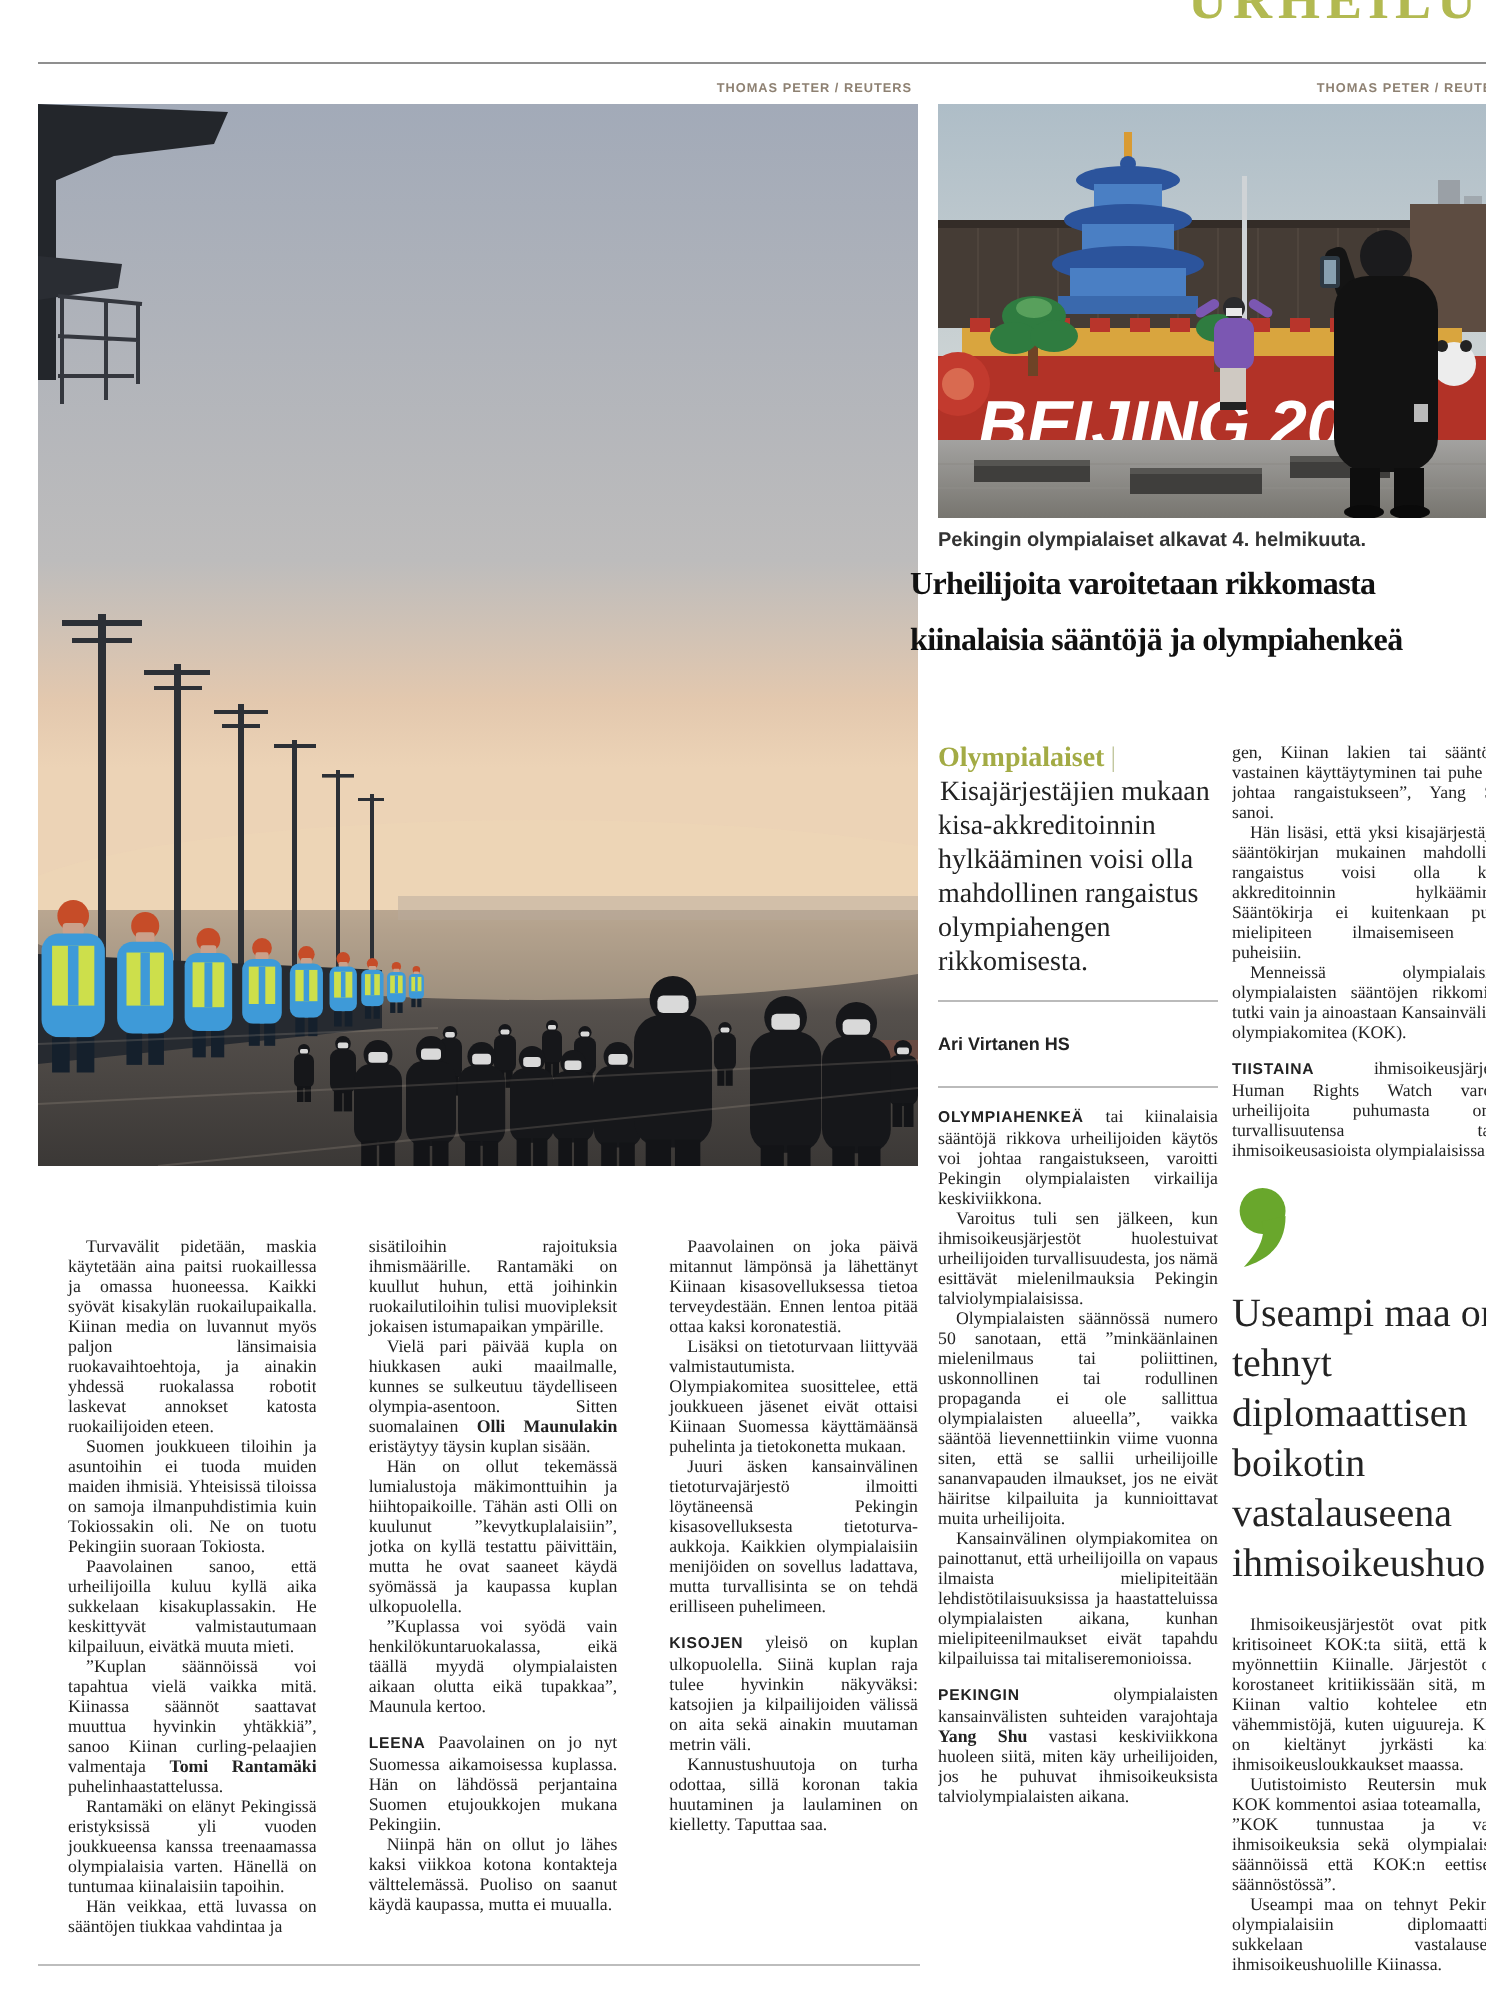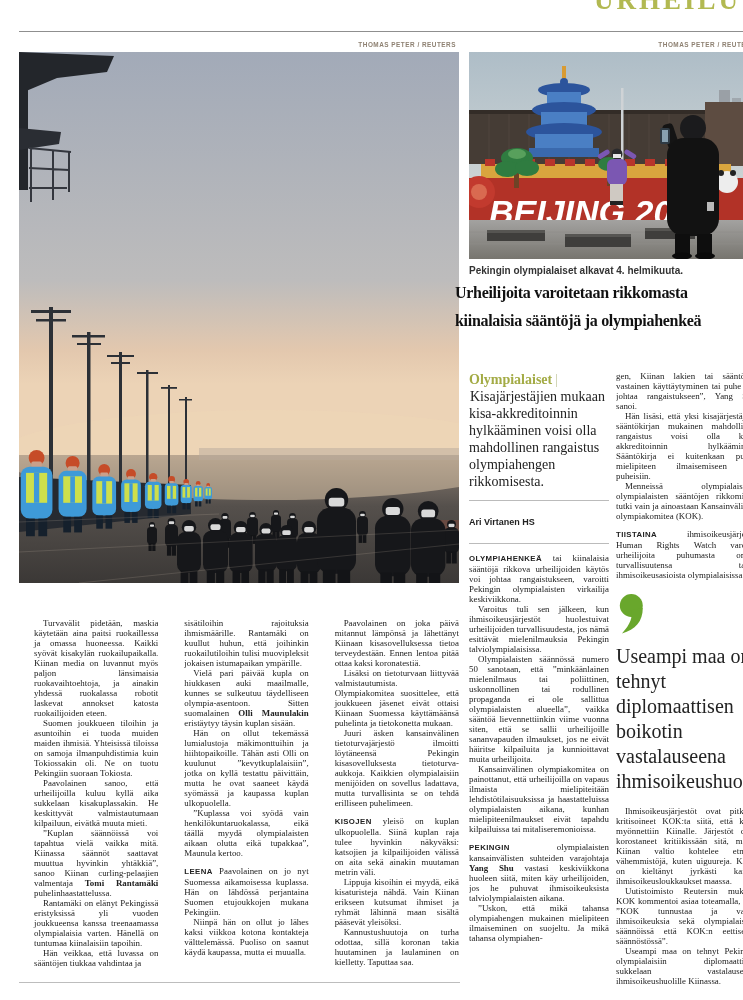--- a/index.html
+++ b/index.html
@@ -195,21 +195,20 @@
         <p class="para">Hän on ollut tekemässä lumialustoja mäkimonttuihin ja hiihtopaikoille. Tähän asti Olli on kuulunut ”kevytkuplalaisiin”, jotka on kyllä testattu päivittäin, mutta he ovat saaneet käydä syömässä ja kaupassa kuplan ulkopuolella.</p>
         <p class="para">”Kuplassa voi syödä vain henkilökuntaruokalassa, eikä täällä myydä olympialaisten aikaan olutta eikä tupakkaa”, Maunula kertoo.</p>
         <p class="para has-lead"><span class="lead">LEENA</span> Paavolainen on jo nyt Suomessa aikamoisessa kuplassa. Hän on lähdössä perjantaina Suomen etujoukkojen mukana Pekingiin.</p>
         <p class="para">Niinpä hän on ollut jo lähes kaksi viikkoa kotona kontakteja välttelemässä. Puoliso on saanut käydä kaupassa, mutta ei muualla.</p>
       </div>
     <div class="col">
         <p class="para">Paavolainen on joka päivä mitannut lämpönsä ja lähettänyt Kiinaan kisasovelluksessa tietoa terveydestään. Ennen lentoa pitää ottaa kaksi koronatestiä.</p>
         <p class="para">Lisäksi on tietoturvaan liittyvää valmistautumista. Olympiakomitea suosittelee, että joukkueen jäsenet eivät ottaisi Kiinaan Suomessa käyttämäänsä puhelinta ja tietokonetta mukaan.</p>
         <p class="para">Juuri äsken kansainvälinen tietoturvajärjestö ilmoitti löytäneensä Pekingin kisasovelluksesta tietoturva-aukkoja. Kaikkien olympialaisiin menijöiden on sovellus ladattava, mutta turvallisinta se on tehdä erilliseen puhelimeen.</p>
         <p class="para has-lead"><span class="lead">KISOJEN</span> yleisö on kuplan ulkopuolella. Siinä kuplan raja tulee hyvinkin näkyväksi: katsojien ja kilpailijoiden välissä on aita sekä ainakin muutaman metrin väli.</p>
-        <p class="para">Lippuja kisoihin ei myydä, eikä kisaturisteja nähdä. Vain Kiinan erikseen kutsumat ihmiset ja ryhmät lähinnä maan sisältä pääsevät yleisöksi.</p>
         <p class="para">Kannustushuutoja on turha odottaa, sillä koronan takia huutaminen ja laulaminen on kielletty. Taputtaa saa.</p>
       </div>
   </div>
   <div class="bottom-rule-left"></div>
 
   <div class="credit credit-right">THOMAS PETER / REUTERS</div>
 
   <div class="photo photo-right">
     <svg width="287" height="207" viewBox="0 0 287 207">
       <defs>
@@ -330,21 +329,20 @@
 
   <div class="colA">
     <p class="lede"><span class="kicker">Olympialaiset</span><span class="kicker-sep">|</span> <span class="lede-text">Kisajärjestäjien mukaan kisa-akkreditoinnin hylkääminen voisi olla mahdollinen rangaistus olympiahengen rikkomisesta.</span></p>
     <div class="byline">Ari Virtanen HS</div>
     <div class="body-paras">
         <p class="para has-lead"><span class="lead">OLYMPIAHENKEÄ</span> tai kiinalaisia sääntöjä rikkova urheilijoiden käytös voi johtaa rangaistukseen, varoitti Pekingin olympialaisten virkailija keskiviikkona.</p>
         <p class="para">Varoitus tuli sen jälkeen, kun ihmisoikeusjärjestöt huolestuivat urheilijoiden turvallisuudesta, jos nämä esittävät mielenilmauksia Pekingin talviolympialaisissa.</p>
         <p class="para">Olympialaisten säännössä numero 50 sanotaan, että ”minkäänlainen mielenilmaus tai poliittinen, uskonnollinen tai rodullinen propaganda ei ole sallittua olympialaisten alueella”, vaikka sääntöä lievennettiinkin viime vuonna siten, että se sallii urheilijoille sananvapauden ilmaukset, jos ne eivät häiritse kilpailuita ja kunnioittavat muita urheilijoita.</p>
         <p class="para">Kansainvälinen olympiakomitea on painottanut, että urheilijoilla on vapaus ilmaista mielipiteitään lehdistötilaisuuksissa ja haastatteluissa olympialaisten aikana, kunhan mielipiteenilmaukset eivät tapahdu kilpailuissa tai mitaliseremonioissa.</p>
         <p class="para has-lead"><span class="lead">PEKINGIN</span> olympialaisten kansainvälisten suhteiden varajohtaja <b>Yang Shu</b> vastasi keskiviikkona huoleen siitä, miten käy urheilijoiden, jos he puhuvat ihmisoikeuksista talviolympialaisten aikana.</p>
-        <p class="para">”Uskon, että mikä tahansa olympiahengen mukainen mielipiteen ilmaiseminen on suojeltu. Ja mikä tahansa olympiahen-</p>
       </div>
   </div>
 
   <div class="colB">
     <div>
         <p class="para cont">gen, Kiinan lakien tai sääntöjen vastainen käyttäytyminen tai puhe voi johtaa rangaistukseen”, Yang Shu sanoi.</p>
         <p class="para">Hän lisäsi, että yksi kisajärjestäjien sääntökirjan mukainen mahdollinen rangaistus voisi olla kisa-akkreditoinnin hylkääminen. Sääntökirja ei kuitenkaan puutu mielipiteen ilmaisemiseen tai puheisiin.</p>
         <p class="para">Menneissä olympialaisissa olympialaisten sääntöjen rikkomisen tutki vain ja ainoastaan Kansainvälinen olympiakomitea (KOK).</p>
         <p class="para has-lead"><span class="lead">TIISTAINA</span> ihmisoikeusjärjestö Human Rights Watch varoitti urheilijoita puhumasta oman turvallisuutensa takia ihmisoikeusasioista olympialaisissa.</p>
       </div>

